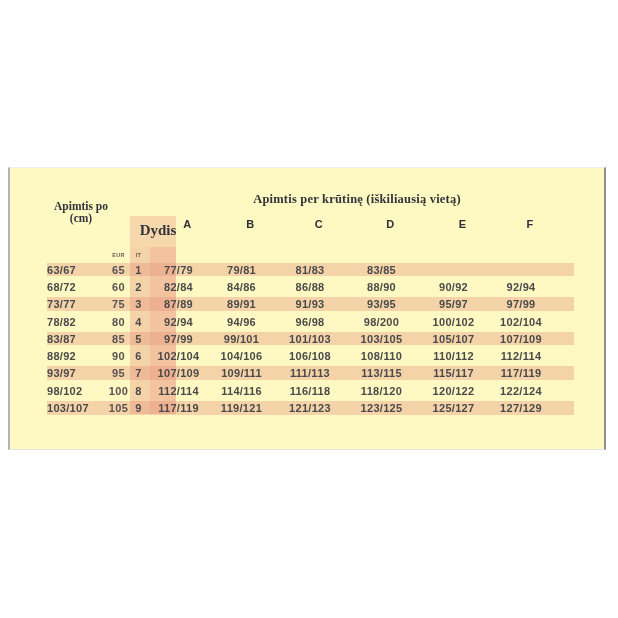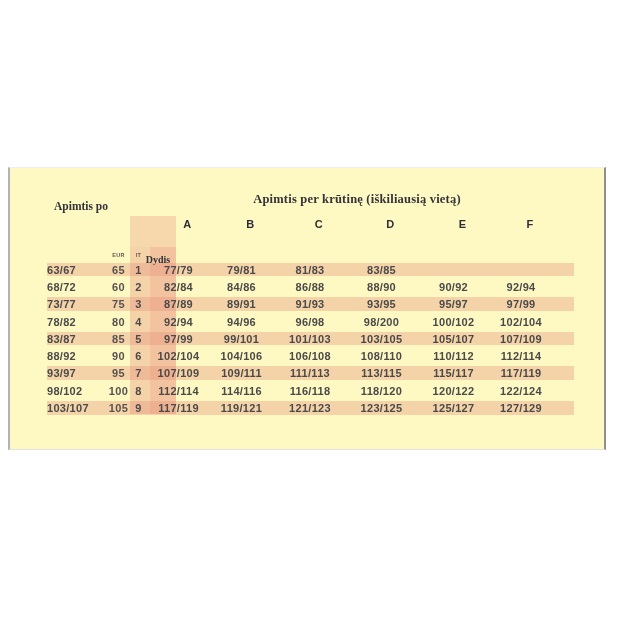--- a/index.html
+++ b/index.html
@@ -24,21 +24,21 @@
     font-weight:bold;font-size:12.5px;color:#33333a;letter-spacing:0.2px;
   }
   .underbust-header{
     position:absolute;left:0px;top:33px;width:142px;text-align:center;
     font-family:"Liberation Serif","DejaVu Serif",serif;
     font-weight:bold;font-size:11.5px;line-height:11.8px;color:#33333a;
   }
   .size-header{
     position:absolute;left:118px;top:54px;width:60px;text-align:center;
     font-family:"Liberation Serif","DejaVu Serif",serif;
-    font-weight:bold;font-size:10px;color:#33333a;margin-top:32px;
+    font-weight:bold;font-size:15px;color:#33333a;
   }
   
   .dydis-block{position:absolute;left:120px;top:48px;width:46px;height:31px;}
   .eurit-band{position:absolute;left:120px;top:79px;width:46px;height:167px;}
   .it-band{position:absolute;left:140px;top:79px;width:26px;height:167px;}
   
   .gridrow{position:absolute;left:37px;width:527px;display:flex;}
   .letters-row{top:50px;height:12px;align-items:center;}
   .subhead-row{top:83px;height:8px;align-items:center;}
   .rows-wrap{position:absolute;left:37px;top:93px;width:527px;}
@@ -72,20 +72,21 @@
 <div class="panel">
 
   <div class="dydis-block" style="background: rgba(230, 140, 120, 0.3);"></div>
   <div class="eurit-band" style="background: rgba(230, 140, 120, 0.35);"></div>
   <div class="it-band" style="background: rgba(230, 140, 120, 0.22);"></div>
 
   <div class="chart-title">Apimtis per krūtinę (iškiliausią vietą)</div>
 
   <div class="underbust-header">
     <div>Apimtis po</div>
+    <div>(cm)</div>
   </div>
 
   <div class="size-header">Dydis</div>
 
   <div class="gridrow letters-row" id="letters-row">
       <div class="cell c0"></div>
       <div class="cell c1"></div>
       <div class="cell c2"></div>
       <div class="cell c3"><span class="cup-letter">A</span></div>
       <div class="cell c4"><span class="cup-letter">B</span></div>

